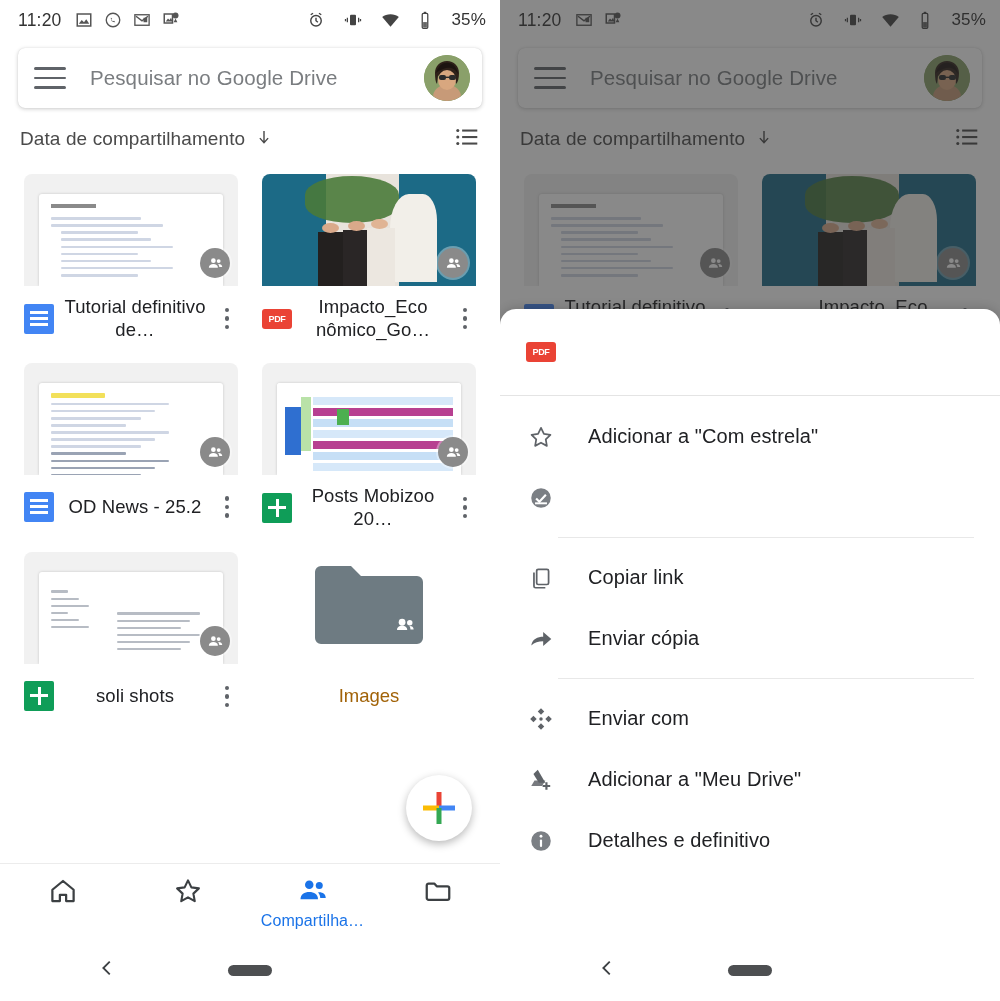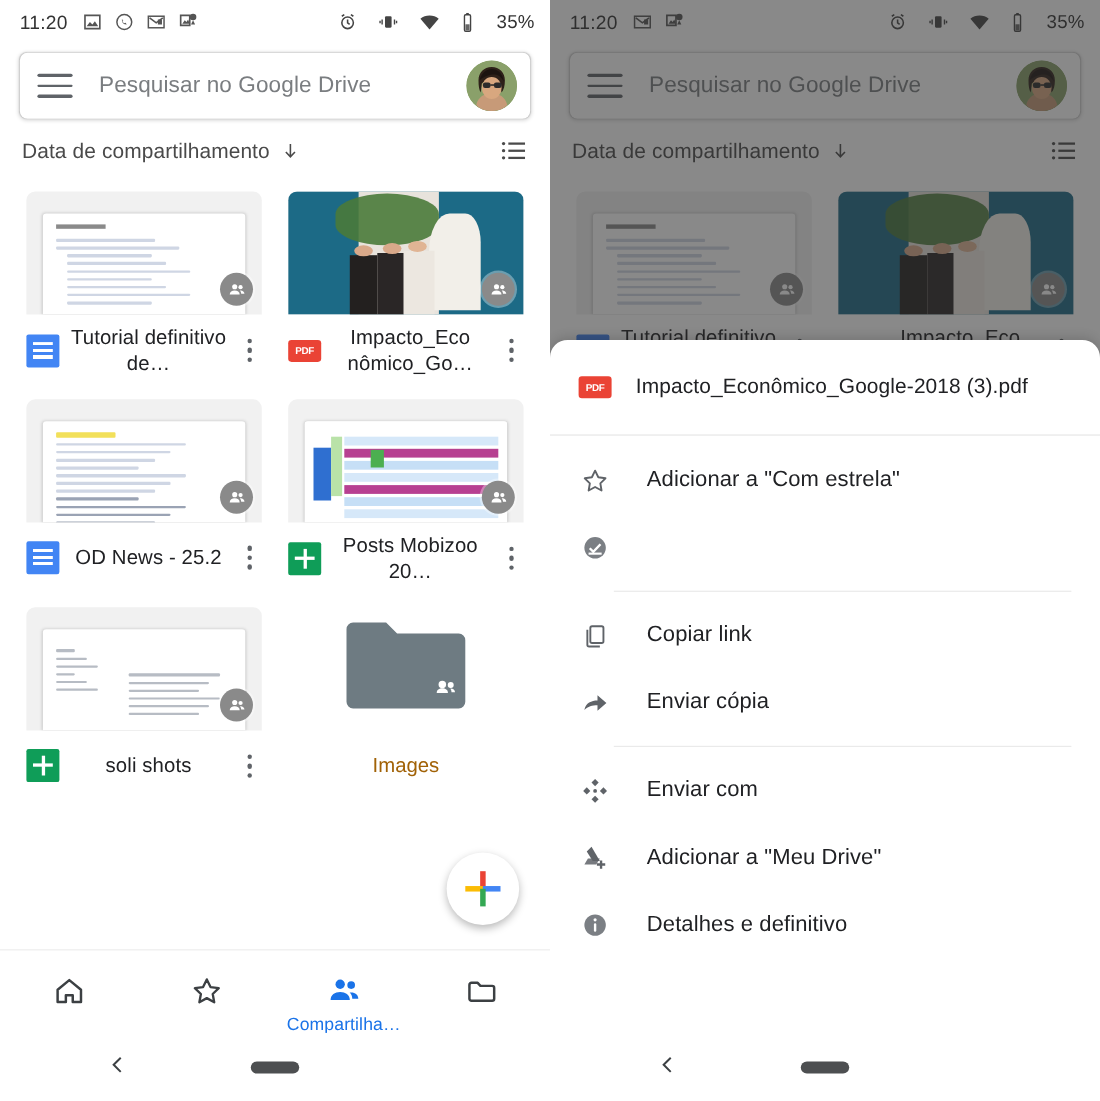--- a/index.html
+++ b/index.html
@@ -99,21 +99,21 @@
     position: absolute; right: 28px; bottom: 160px;
     width: 66px; height: 66px; border-radius: 50%; background: #fff;
     box-shadow: 0 3px 8px rgba(0,0,0,.28); display: flex;
     align-items: center; justify-content: center; z-index: 20;
   }
 
   
   .bottomnav {
     position: absolute; left: 0; right: 0; bottom: 62px; height: 76px;
     background: #fff; border-top: 1px solid #ececec;
-    display: flex; align-items: flex-start; padding-top: 22px;
+    display: flex; align-items: flex-start; padding-top: 12px;
   }
   .navitem { flex: 1; display: flex; flex-direction: column; align-items: center; gap: 2px; }
   .navlabel { font-size: 16px; color: #1a73e8; letter-spacing: .1px; }
 
   
   .androidnav {
     position: absolute; left: 0; right: 0; bottom: 0; height: 62px;
     background: #fff; display: flex; align-items: center;
   }
   .navback { position: absolute; left: 96px; color: #3c4043; }
@@ -802,21 +802,20 @@
             <span class="foldername">Images</span>
           </div>
         </div>
       </div>
 
     <div class="scrim"></div>
 
     <div class="sheet">
       <div class="sheet-header">
         <div class="pdfbox">PDF</div>
-        <div class="sheet-title">Impacto_Econômico_Google-2018 (3).pdf</div>
       </div>
       <div class="sheet-divider"></div>
       <div class="menu" id="sheetMenu">
           <div class="menuitem">
             <span class="menuicon">
               <svg width="26" height="26" viewBox="0 0 24 24" fill="none" stroke="#5f6368" stroke-width="1.6">
                 <path d="M12 3.6l2.7 5.5 6 .9-4.3 4.2 1 6-5.4-2.9-5.4 2.9 1-6-4.3-4.2 6-.9z" stroke-linejoin="round"></path>
               </svg>
             </span>
             <span class="menulabel">Adicionar a "Com estrela"</span>

